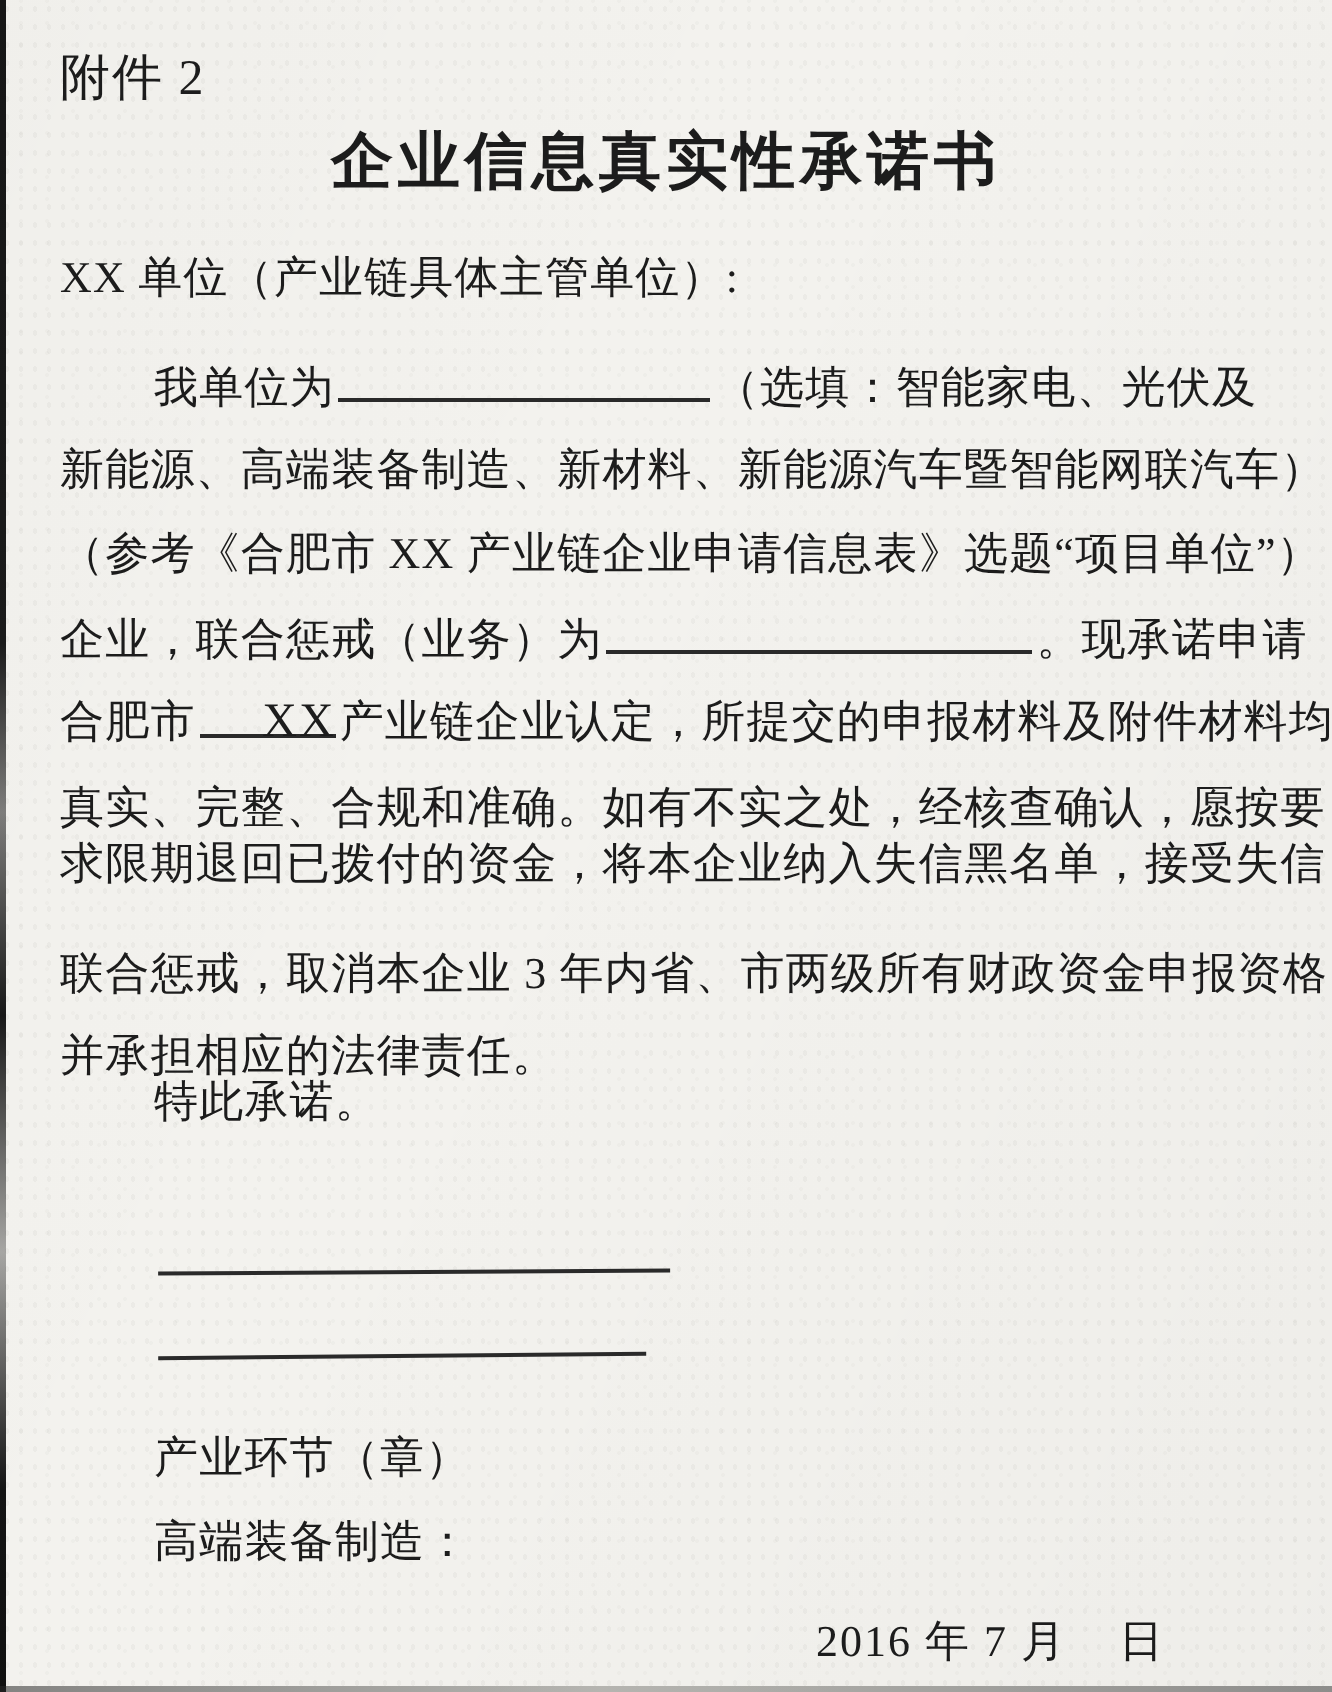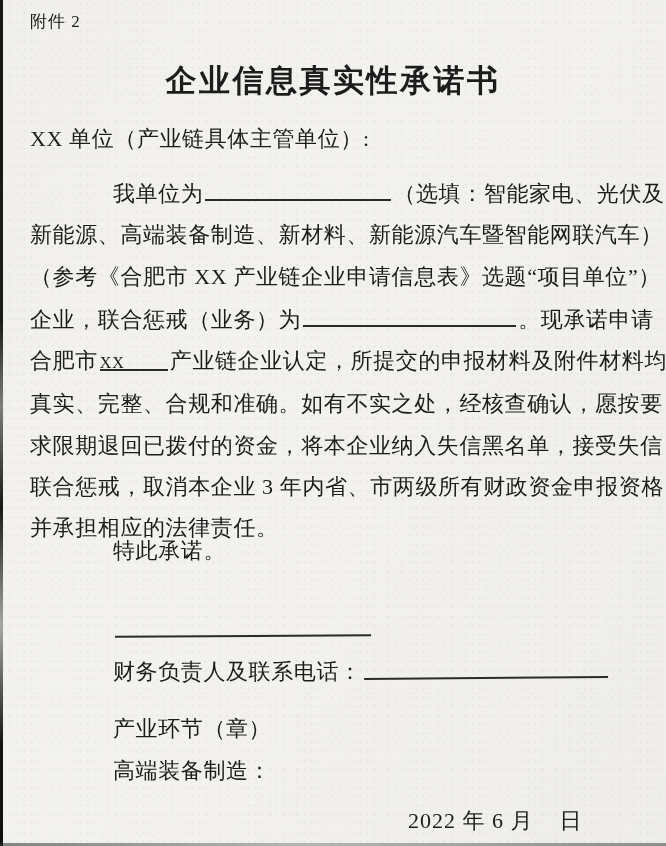--- a/index.html
+++ b/index.html
@@ -18,36 +18,36 @@
     color: #1c1c1c;
   }
   .line {
     position: absolute;
     left: 30px;
     font-size: 22px;
     letter-spacing: 0.6px;
     white-space: nowrap;
     line-height: 30px;
   }
-  .indent { left: 77px; margin-left: 36px; }
+  .indent { left: 77px; }
   .blank {
     display: inline-block;
     border-bottom: 2px solid #2a2a2a;
     height: 21px;
     vertical-align: baseline;
     margin: 0 2px;
   }
   .blank-unit { width: 186px; }
   .blank-product { width: 213px; }
-  .blank-chain { width: 68px; text-align: left; letter-spacing: 1px; font-size: 16px; }
+  .blank-chain { width: 68px; text-align: right; letter-spacing: 1px; font-size: 24px; }
   .blank-phone1 { width: 256px; transform: rotate(-0.35deg); }
   .blank-phone2 { width: 244px; transform: rotate(-0.5deg); }
   .attachment {
-    position: absolute; left: 30px; top: 10px;
-    font-size: 17px; letter-spacing: 1px;
+    position: absolute; left: 30px; top: 22px;
+    font-size: 25px; letter-spacing: 1px;
   }
   .title {
     position: absolute; top: 60px; left: 0; width: 666px;
     text-align: center;
     font-size: 31px; font-weight: bold; letter-spacing: 2.5px;
   }
   .date-line {
     position: absolute; top: 806px; left: 408px;
     font-size: 22px; letter-spacing: 1px; white-space: nowrap;
   }
@@ -81,29 +81,29 @@
 <div class="line" style="top:220px">新能源、高端装备制造、新材料、新能源汽车暨智能网联汽车）</div>
 
 <div class="line" style="top:262px">（参考《合肥市 XX 产业链企业申请信息表》选题“项目单位”）</div>
 
 <div class="line" style="top:304px"><span>企业，联合惩戒（业务）为</span><span class="blank blank-product"></span><span>。现承诺申请</span></div>
 
 <div class="line" style="top:346px"><span>合肥市</span><span class="blank blank-chain">XX</span><span>产业链企业认定，所提交的申报材料及附件材料均</span></div>
 
 <div class="line" style="top:389px">真实、完整、合规和准确。如有不实之处，经核查确认，愿按要</div>
 
-<div class="line" style="top:431px">求限期退回已拨付的资金，将本企业纳入失信黑名单，接受失信</div>
+<div class="line" style="top:417px">求限期退回已拨付的资金，将本企业纳入失信黑名单，接受失信</div>
 
 <div class="line" style="top:472px">联合惩戒，取消本企业 3 年内省、市两级所有财政资金申报资格，</div>
 
 <div class="line" style="top:513px">并承担相应的法律责任。</div>
 
 <div class="line indent" style="top:536px">特此承诺。</div>
 
 <div class="line indent" style="top:614px"><span class="blank blank-phone1"></span></div>
 
-<div class="line indent" style="top:656px"><span>财务负责人及联系电话：</span><span class="blank blank-phone2"></span></div>
+<div class="line indent" style="top:656px"><span class="blank blank-phone2"></span></div>
 
 <div class="line indent" style="top:714px">产业环节（章）</div>
 
 <div class="line indent" style="top:756px">高端装备制造：</div>
 
-<div class="date-line"><span>2022 年 6 月</span><span class="date-day-gap"></span><span>日</span></div>
+<div class="date-line"><span>2016 年 7 月</span><span class="date-day-gap"></span><span>日</span></div>
 
 </body></html>

